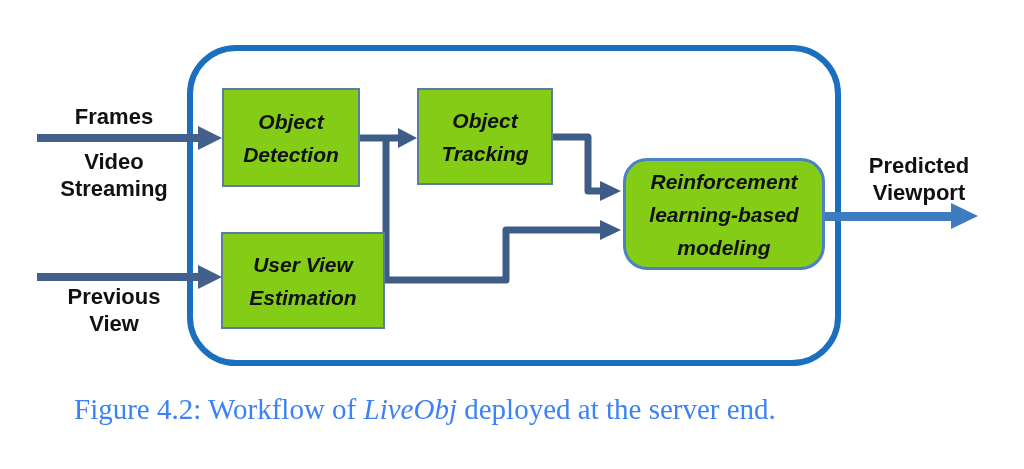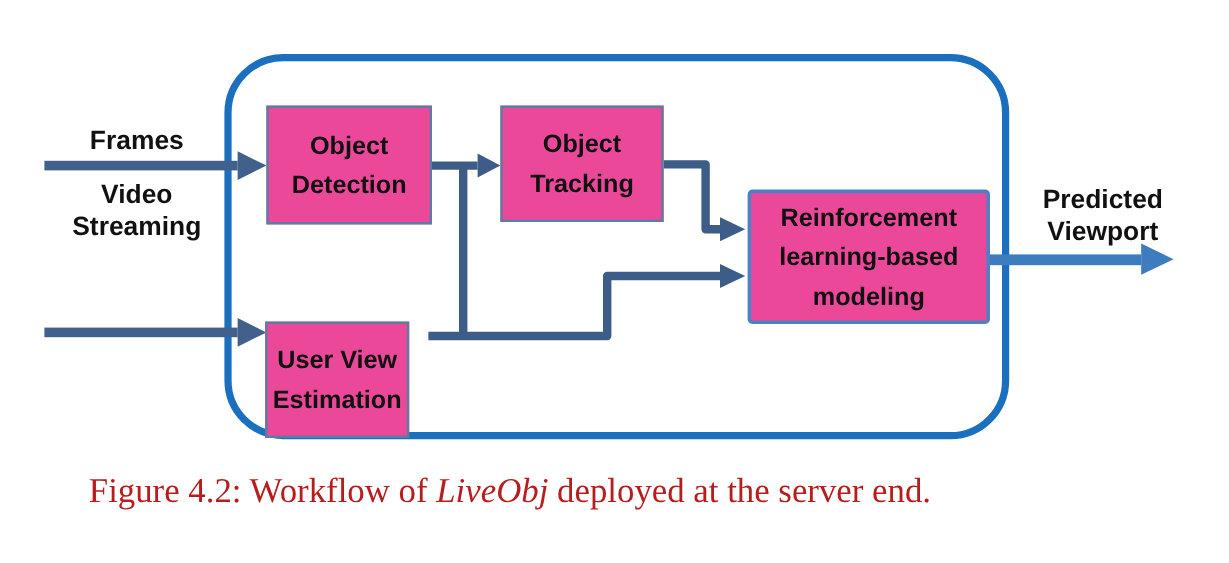--- a/index.html
+++ b/index.html
@@ -17,39 +17,40 @@
   }
   .layer {
     position: absolute;
     left: 0;
     top: 0;
   }
   
   .node {
     position: absolute;
     box-sizing: border-box;
-    background: #ec4899;
+    background: #84cc16;
     border: 2px solid #5e7ca3;
     display: flex;
     align-items: center;
     justify-content: center;
     text-align: center;
     font-weight: bold;
     font-size: 21px;
     line-height: 33px;
     color: #111111;
     white-space: pre-line;
+    font-style: italic;
   }
   .node.rounded {
     border: 3px solid #4d80c4;
-    border-radius: 4px;
+    border-radius: 24px;
   }
   #node-object-detection   { left: 222px; top: 88px;  width: 138px; height: 99px; }
   #node-object-tracking    { left: 417px; top: 88px;  width: 136px; height: 97px; }
-  #node-user-view          { left: 221px; top: 232px; width: 120px; height: 97px; margin-top: 36px; }
+  #node-user-view          { left: 221px; top: 232px; width: 164px; height: 97px; }
   #node-reinforcement      { left: 623px; top: 158px; width: 202px; height: 112px; }
   
   .side-label {
     position: absolute;
     font-weight: bold;
     font-size: 22px;
     line-height: 27px;
     color: #111111;
     white-space: pre-line;
   }
@@ -61,21 +62,21 @@
   #label-predicted-viewport { left: 849px; top: 152px; width: 140px; text-align: center; }
   #label-web-server         { left: 847px; top: 225px; width: 170px; text-align: left; }
   
   .caption {
     position: absolute;
     left: 74px;
     top: 393px;
     width: 900px;
     font-family: "Liberation Serif", serif;
     font-size: 29px;
-    color: #b91c1c;
+    color: #3b82f6;
     white-space: nowrap;
   }
   .caption .it { font-style: italic; }
 </style>
 </head>
 <body>
 
 <div class="canvas">
 
   <svg class="layer" width="1024" height="469" viewBox="0 0 1024 469">
@@ -115,20 +116,22 @@
   <div class="node rounded" id="node-reinforcement">Reinforcement
 learning-based
 modeling</div>
 
   <div class="side-label centered" id="label-video-streaming">Video
 Streaming</div>
 
   <div class="side-label centered" id="label-frames">Frames</div>
 
 
+  <div class="side-label centered" id="label-previous-view">Previous
+View</div>
 
   <div class="side-label" id="label-predicted-viewport">Predicted
 Viewport</div>
 
 
   <div class="caption">
     <span>Figure 4.2: Workflow of </span><span class="it">LiveObj</span><span> deployed at the server end.</span>
   </div>
 
 </div>

